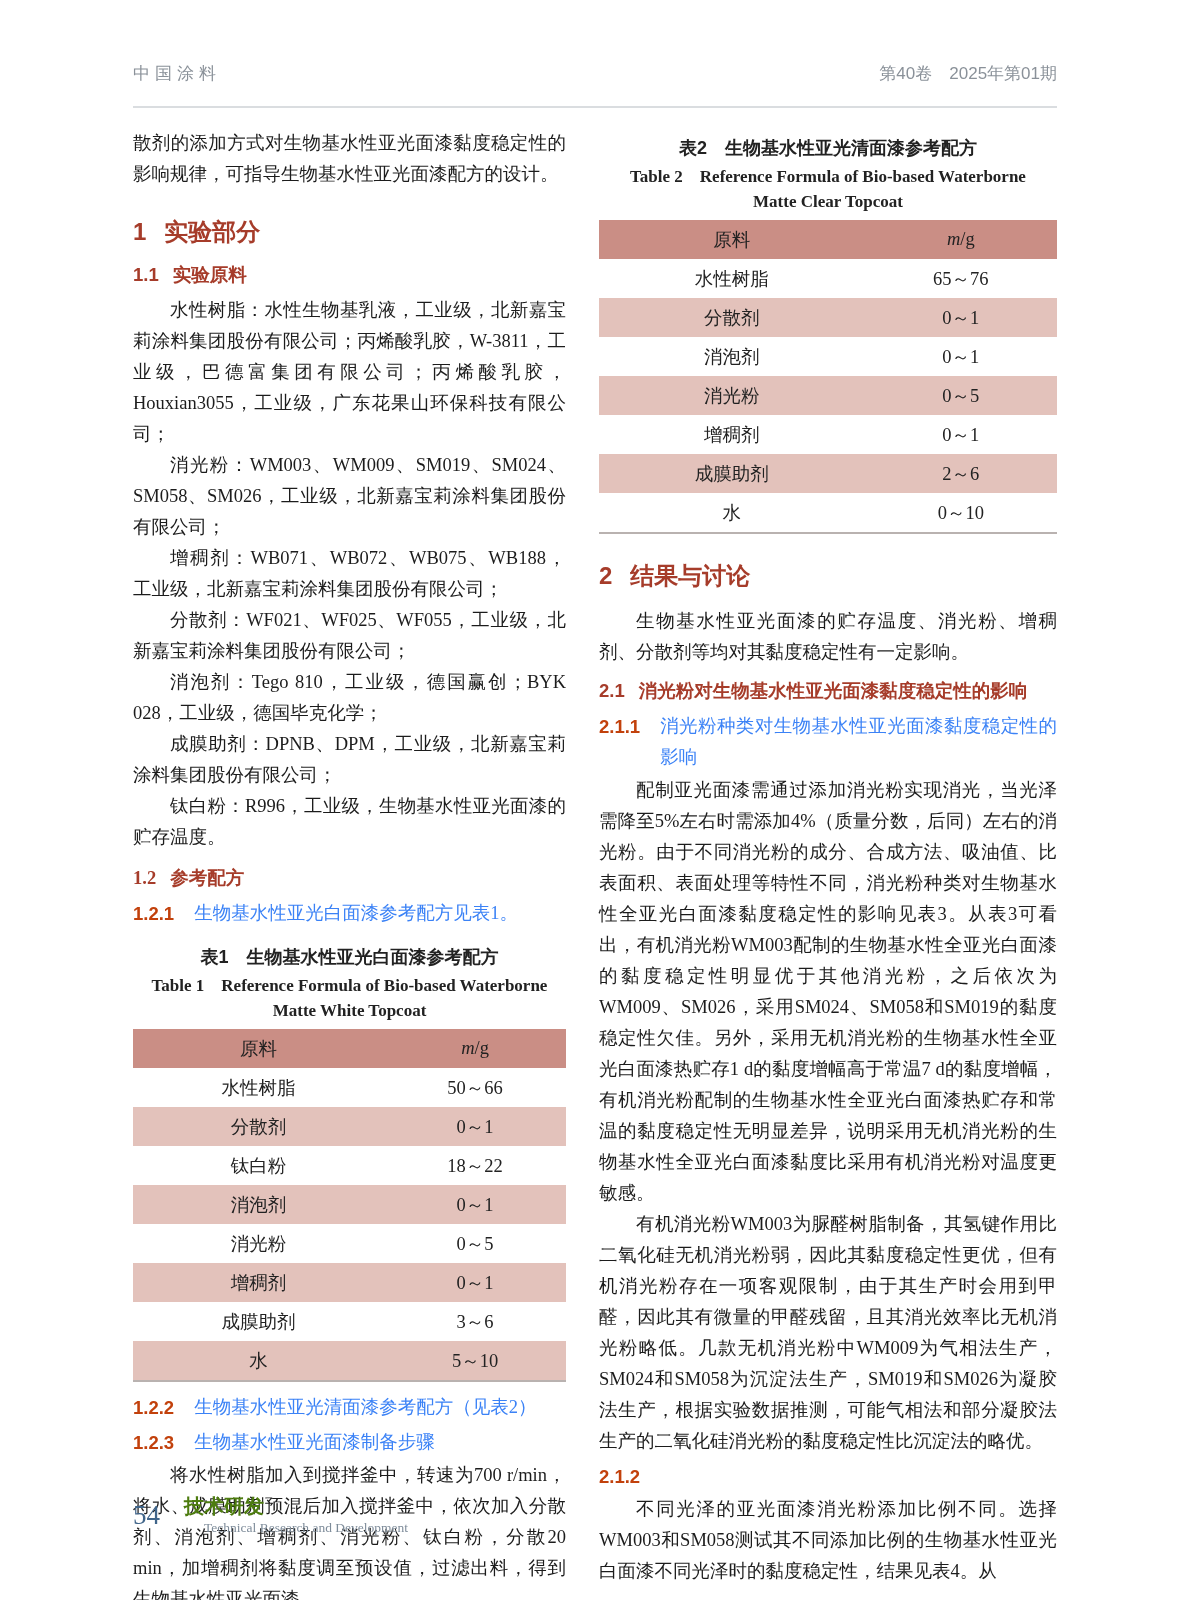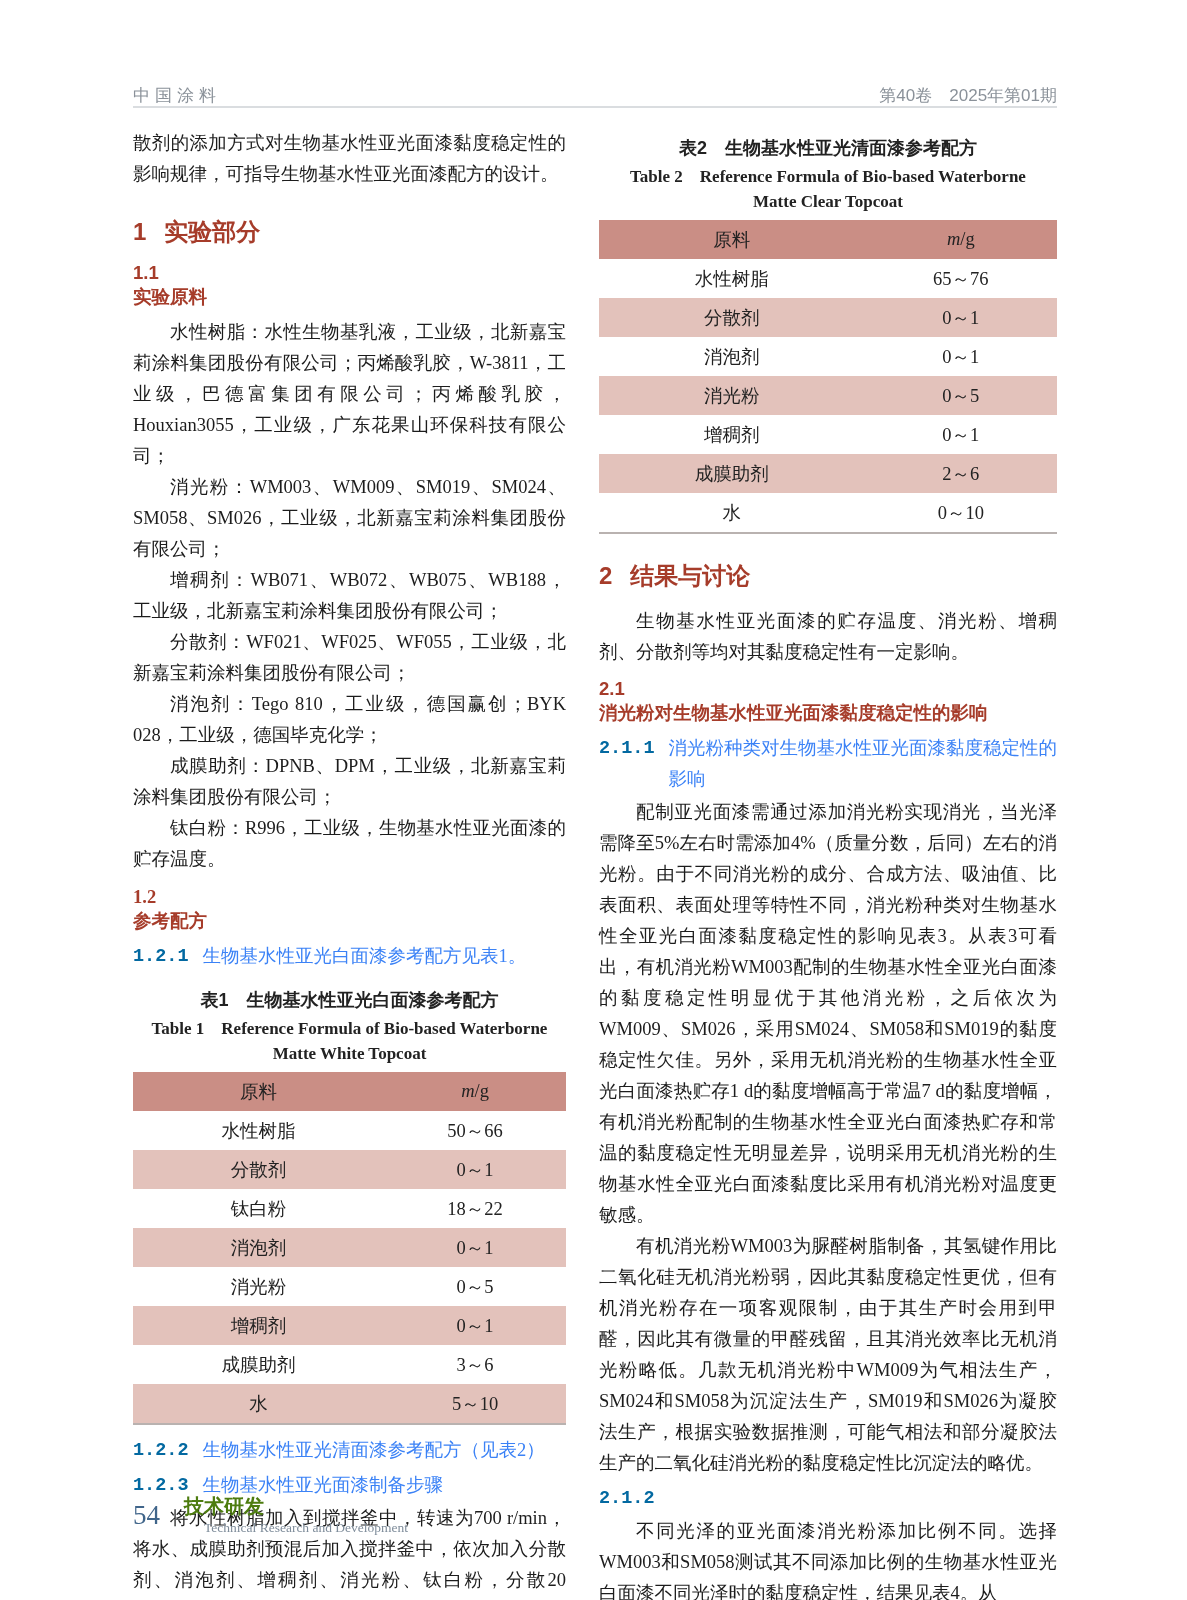--- a/index.html
+++ b/index.html
@@ -1,44 +1,44 @@
 <!DOCTYPE html>
 <html><head>
 <meta charset="utf-8">
 <style>
   html,body{margin:0;padding:0;background:#ffffff;}
   #page{position:relative;width:1187px;height:1600px;background:#ffffff;overflow:hidden;
         font-family:"Liberation Serif","DejaVu Serif",serif;color:#1c1c1c;}
   
-  .runhead{position:absolute;top:84px;left:133px;width:924px;display:flex;
+  .runhead{position:absolute;top:62px;left:133px;width:924px;display:flex;
            justify-content:space-between;align-items:flex-end;
            font-family:"Liberation Sans","DejaVu Sans",sans-serif;
            font-size:17px;color:#8a9199;}
   .runhead .journal{letter-spacing:5px;}
   .runhead-rule{position:absolute;top:106px;left:133px;width:924px;height:0;
                 border-top:2px solid #dadde0;}
   
   .cols{position:absolute;top:128px;left:133px;width:924px;display:flex;gap:33px;}
   .col-left{width:433px;}
   .col-right{width:458px;}
   
   .para{font-size:18.5px;line-height:31px;text-align:justify;text-indent:2em;margin:0;}
   .para.no-indent{text-indent:0;}
   
   .h1{display:flex;align-items:baseline;margin:26px 0 14px 0;
       font-family:"Liberation Sans","DejaVu Sans",sans-serif;
       font-weight:bold;font-size:24px;color:#a63c2a;}
   .h1 .num{margin-right:18px;}
   .h2{display:flex;align-items:baseline;margin:10px 0 8px 0;
       font-family:"Liberation Sans","DejaVu Sans",sans-serif;
-      font-weight:bold;font-size:18.5px;color:#a63c2a;flex-direction:column;}
+      font-weight:bold;font-size:18.5px;color:#a63c2a;}
   .h2 .num{margin-right:14px;}
   .h3{display:flex;align-items:flex-start;margin:4px 0 2px 0;font-size:18.5px;line-height:31px;}
-  .h3 .num{font-family:Liberation Mono, monospace;
-           font-weight:bold;color:#0369a1;flex:0 0 auto;margin-right:14px;}
+  .h3 .num{font-family:Liberation Sans, sans-serif;
+           font-weight:bold;color:#c2410c;flex:0 0 auto;margin-right:20px;}
   .h3 .txt{color:#3b82f6;flex:1;text-align:justify;}
   
   .tbl-caption{margin:16px 0 6px 0;text-align:center;}
   .tbl-caption .cn{font-family:"Liberation Sans","DejaVu Sans",sans-serif;
                    font-weight:bold;font-size:18px;color:#222;margin-bottom:4px;}
   .tbl-caption .en{font-weight:bold;font-size:17px;color:#222;line-height:25px;}
   
   table.formula{width:100%;border-collapse:collapse;font-size:18.5px;color:#222;
                 border-bottom:2px solid #b9b2b0;margin-bottom:6px;}
   table.formula th,table.formula td{font-weight:normal;text-align:center;padding:4px;height:31px;}

